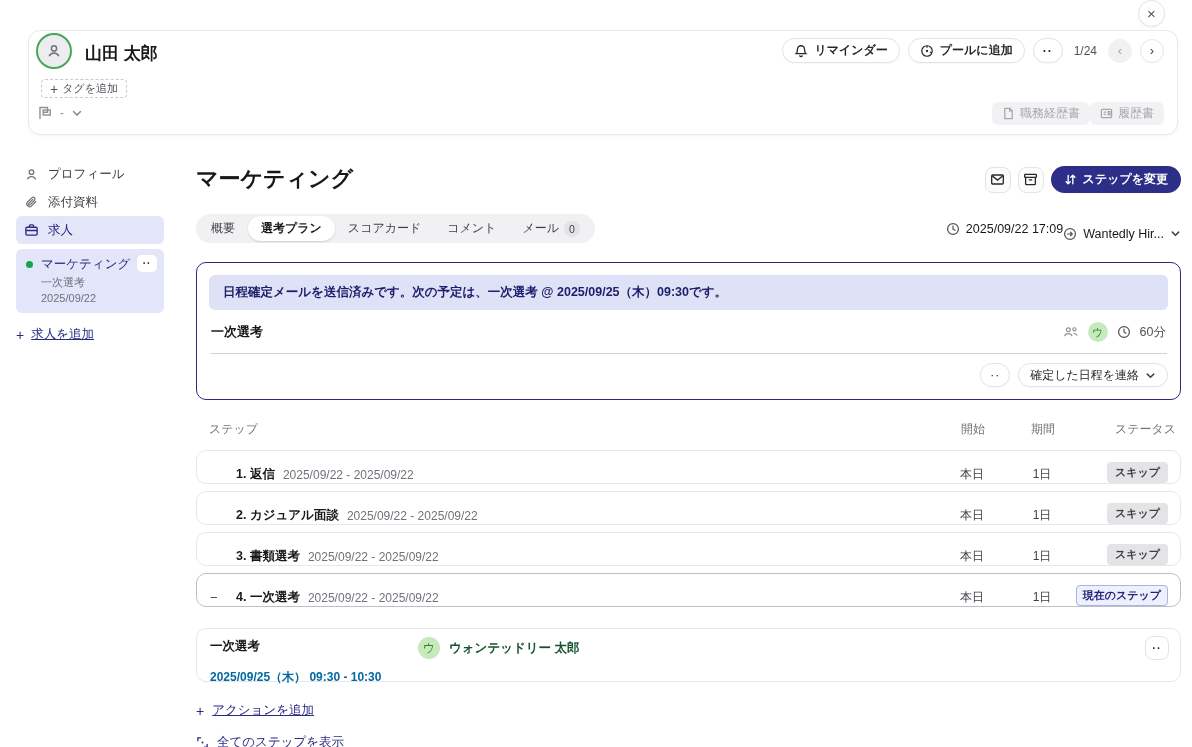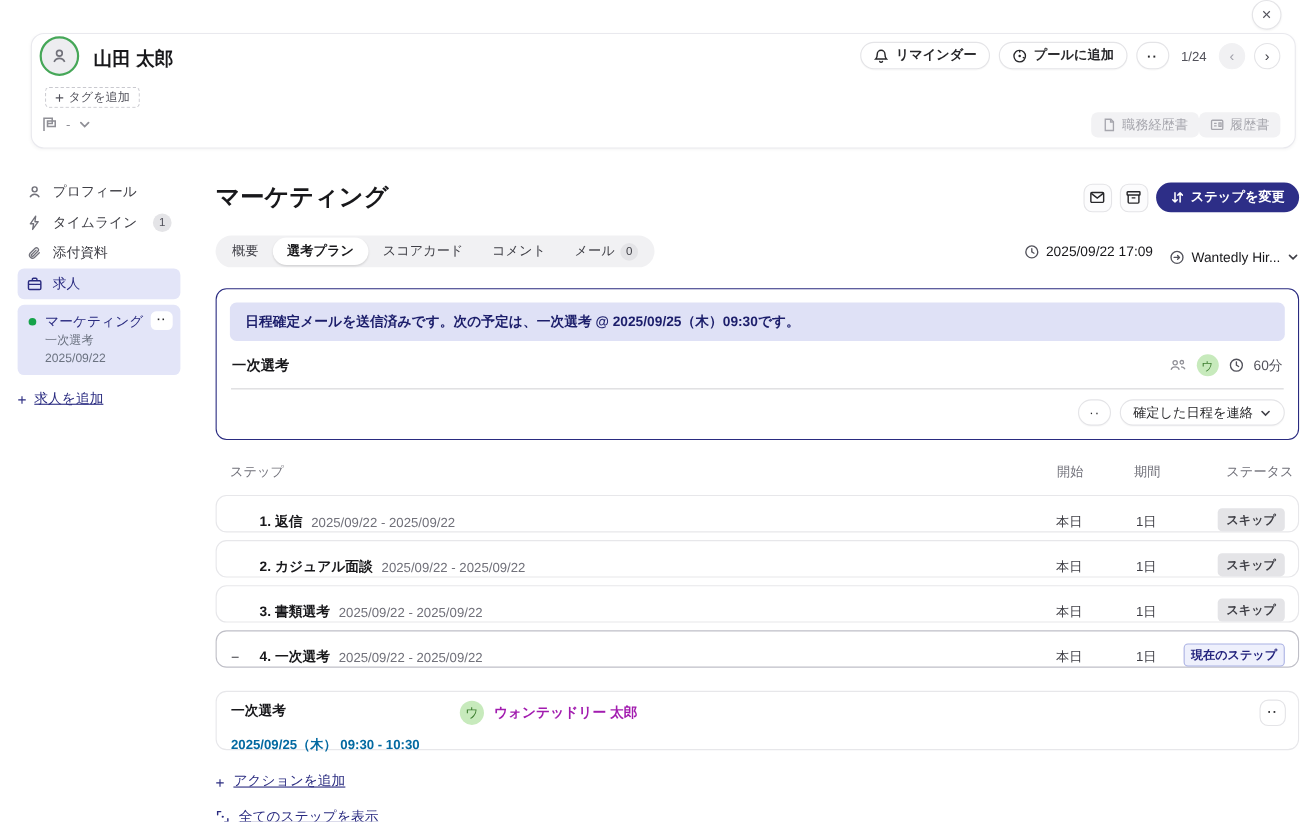--- a/index.html
+++ b/index.html
@@ -68,21 +68,21 @@
   .primary-btn{ height:27px; border:none; border-radius:14px; background:#2d2e87; color:#fff; font-size:12px;
       font-weight:700; padding:0 13px; display:flex; align-items:center; gap:6px; cursor:pointer; font-family:inherit; }
 
   .tabs-row{ margin-top:20px; display:flex; align-items:center; justify-content:space-between; }
   .tabs{ display:inline-flex; align-items:center; background:#f1f1f3; border-radius:15px; padding:2px; height:29px; }
   .tab{ height:25px; padding:0 13px; display:flex; align-items:center; gap:5px; border-radius:13px; font-size:12px;
       color:#3f3f46; cursor:pointer; white-space:nowrap; }
   .tab.active{ background:#fff; font-weight:700; color:#18181b; box-shadow:0 1px 2px rgba(0,0,0,.14); }
   .tab-badge{ width:16px; height:16px; border-radius:50%; background:#e4e4e7; color:#3f3f46; font-size:10.5px;
       display:flex; align-items:center; justify-content:center; }
-  .tabs-meta{ display:flex; align-items:center; gap:15px; font-size:12.5px; color:#18181b; }
+  .tabs-meta{ display:flex; align-items:center; font-size:12.5px; color:#18181b; }
   .meta-item{ display:flex; align-items:center; gap:6px; }
   .meta-item .micon{ color:#52525b; display:flex; }
   .src-btn{ cursor:pointer;margin-top:10px; }
 
   
   .schedule-card{ margin-top:19px; border:1.5px solid #2a2b80; border-radius:10px; background:#fff; }
   .banner{ margin:12px 12px 0; background:#dfe1f6; border-radius:6px; padding:9px 14px; color:#1c1e6b;
       font-size:12.5px; font-weight:700; }
   .sched-row{ padding:12px 14px 11px; display:flex; align-items:center; justify-content:space-between; }
   .sched-name{ font-size:13px; font-weight:700; color:#18181b; }
@@ -112,21 +112,21 @@
   .badge{ background:#e4e4e7; color:#3f3f46; font-size:11px; font-weight:600; border-radius:4px; padding:3px 8px; white-space:nowrap; }
   .badge.current{ background:#eef0fc; color:#23237d; border:1px solid #aab1e3; padding:2px 6px; font-weight:700; }
 
   
   .appt-card{ margin-top:21px; border:1px solid #e7e7ea; border-radius:10px; height:54px; position:relative; background:#fff; }
   .appt-title{ position:absolute; left:13px; top:9px; font-size:12.5px; font-weight:700; color:#18181b; }
   .appt-time{ position:absolute; left:13px; top:40px; font-size:12px; font-weight:600; color:#0369a1; }
   .appt-attendee{ position:absolute; left:221px; top:8px; display:flex; align-items:center; gap:9px; }
   .avatar-m{ width:22px; height:22px; border-radius:50%; background:#c7eabc; color:#3c7d2f; font-size:12px;
       display:flex; align-items:center; justify-content:center; }
-  .attendee-name{ font-size:12.5px; font-weight:600; color:#a21caf; }
+  .attendee-name{ font-size:12.5px; font-weight:600; color:#14532d; }
   .appt-more{ position:absolute; right:11px; top:7px; width:24px; height:24px; border:1px solid #e4e4e7;
       border-radius:8px; background:#fff; color:#27272a; font-size:11px; font-weight:700; letter-spacing:1px;
       cursor:pointer; font-family:inherit; }
 
   
   .text-link{ margin-top:20px; display:flex; align-items:center; gap:8px; color:#2a2b80; font-size:12.5px; cursor:pointer; width:fit-content; }
   .text-link .licon{ display:flex; color:#2a2b80; }
   .plus-glyph{ font-size:14px; line-height:1; }
 </style>
 </head>
@@ -226,29 +226,20 @@
       <span class="nicon">
         <svg width="15" height="15" viewBox="0 0 16 16" fill="none" stroke="currentColor" stroke-width="1.4">
           <circle cx="8" cy="5.5" r="2.4"></circle>
             <path d="M3.6 13.2c.8-2 2.4-3 4.4-3s3.6 1 4.4 3"></path>
         </svg>
       </span>
       <span>プロフィール</span>
     </div>
     <div class="nav-item">
       <span class="nicon">
-        <svg width="15" height="15" viewBox="0 0 16 16" fill="none" stroke="currentColor" stroke-width="1.3" stroke-linejoin="round">
-          <path d="M9 1.5 3.8 9H7l-1 5.5L11.5 7H8.3z"></path>
-        </svg>
-      </span>
-      <span>タイムライン</span>
-      <span class="count-badge">1</span>
-    </div>
-    <div class="nav-item">
-      <span class="nicon">
         <svg width="15" height="15" viewBox="0 0 16 16" fill="none" stroke="currentColor" stroke-width="1.3" stroke-linecap="round">
           <path d="M12.5 7.2 7.8 11.9a3 3 0 0 1-4.2-4.2l4.9-4.9a2 2 0 0 1 2.8 2.8L6.4 10.5a1 1 0 0 1-1.4-1.4l4.4-4.4"></path>
         </svg>
       </span>
       <span>添付資料</span>
     </div>
     <div class="nav-item active">
       <span class="nicon">
         <svg width="15" height="15" viewBox="0 0 16 16" fill="none" stroke="currentColor" stroke-width="1.4">
           <rect x="2" y="4.5" width="12" height="8.5" rx="1.2"></rect>

